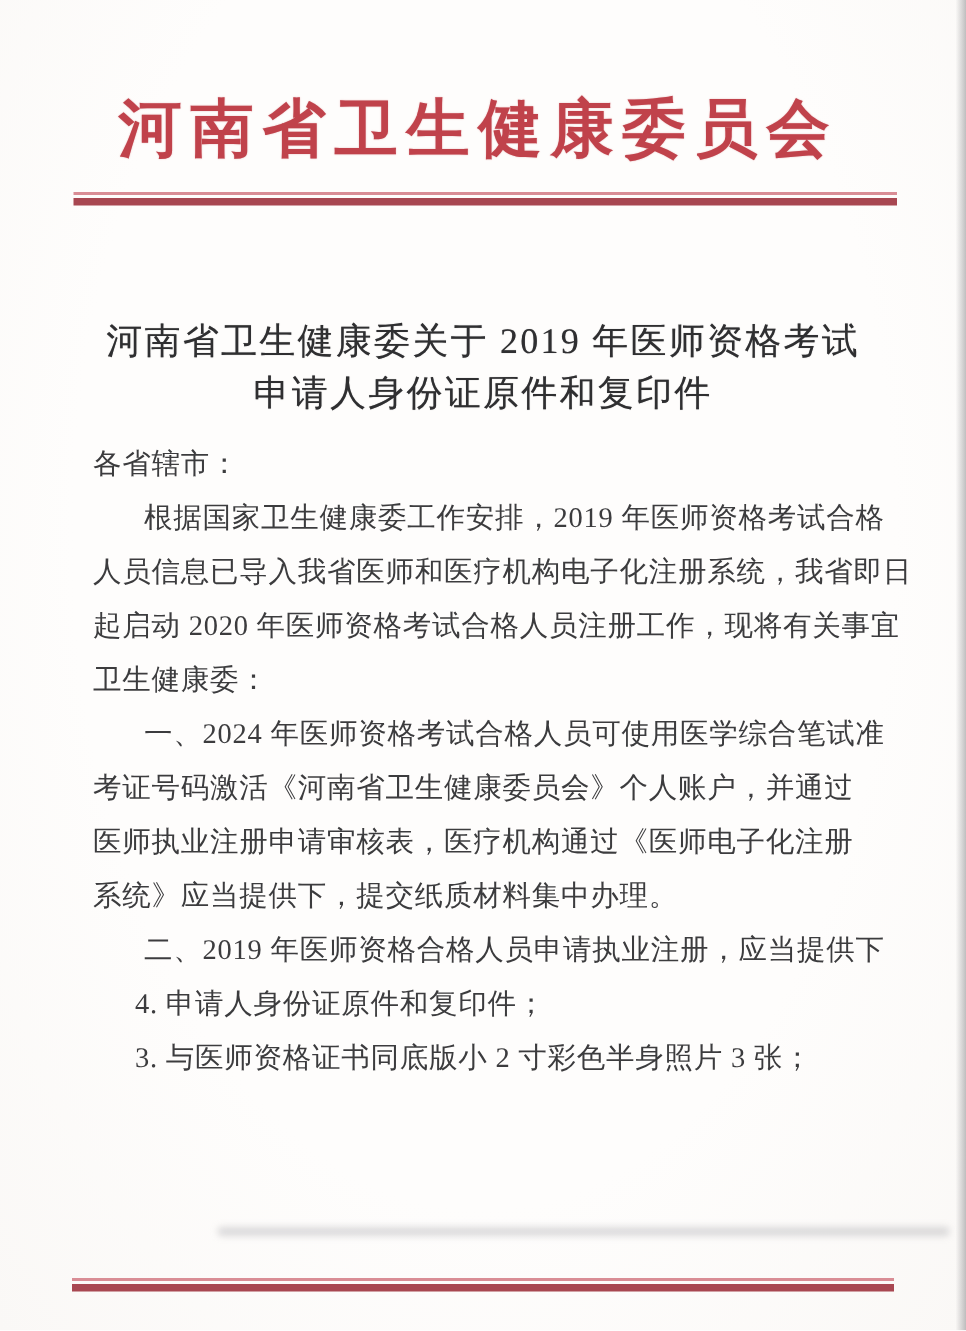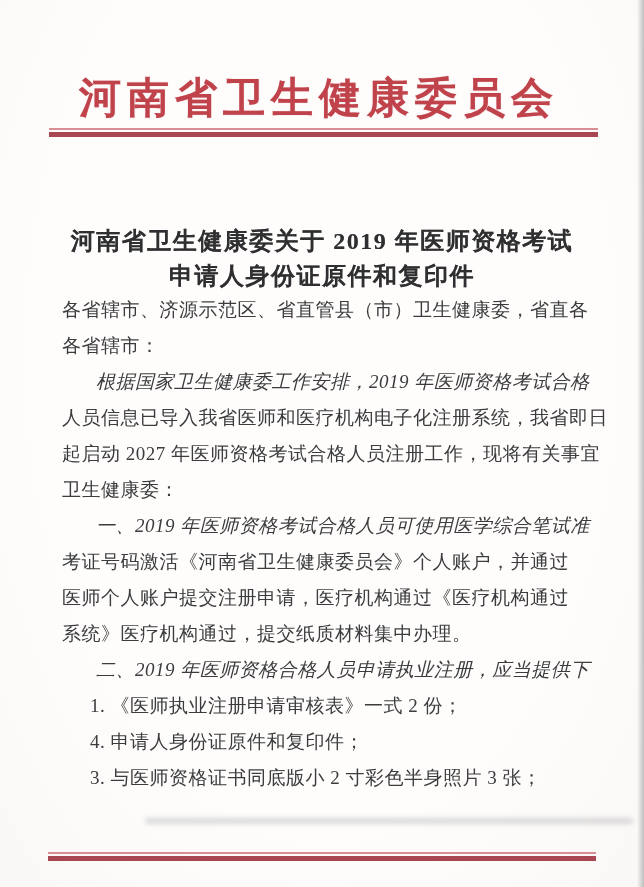--- a/index.html
+++ b/index.html
@@ -20,21 +20,21 @@
     height: 887px;
     overflow: hidden;
     background:
       radial-gradient(ellipse at 50% 40%, #fefdfc 60%, #faf8f6 100%);
     font-family: "Liberation Serif", "DejaVu Serif", serif;
   }
 
   
   .letterhead {
     position: absolute;
-    top: 70px;
+    top: 58px;
     left: 0;
     right: 6px;
     text-align: center;
     font-size: 42px;
     font-weight: bold;
     letter-spacing: 6px;
     color: var(--brand-red);
     text-shadow: 0 0 1px rgba(192, 66, 75, 0.45);
     white-space: nowrap;
   }
@@ -56,43 +56,43 @@
   }
   .rule-top { top: 128px; }
   .rule-bottom { top: 852px; left: 48px; width: 548px; }
 
   
   .doc-title {
     position: absolute;
     top: 211px;
     left: 0;
     right: 0;
-    margin: 13px;
+    margin: 0;
     text-align: center;
     font-size: 24px;
-    font-weight: bold;
+    font-weight: normal;
     color: #2f2f31;
     letter-spacing: 1.5px;
     line-height: 35px;
     text-shadow: 0 0 0.5px rgba(47,47,49,0.6);
   }
 
   
   .doc-body {
     position: absolute;
     top: 292px;
     left: 62px;
     width: 532px;
     font-size: 19px;
     line-height: 36px;
     letter-spacing: 0.5px;
     color: var(--ink);
   }
   .doc-line { white-space: nowrap; }
-  .indent-para { padding-left: 34px; font-style: italic; }
+  .indent-para { padding-left: 34px; }
   .indent-item { padding-left: 28px; }
 
   
   .ghost-smudge {
     position: absolute;
     top: 818px;
     left: 145px;
     width: 488px;
     height: 6px;
     background: rgba(140, 140, 145, 0.30);
@@ -121,32 +121,30 @@
     <div class="thin"></div>
     <div class="thick"></div>
   </div>
 
   <h1 class="doc-title">
     <div>河南省卫生健康委关于 2019 年医师资格考试</div>
     <div>申请人身份证原件和复印件</div>
   </h1>
 
   <div class="doc-body">
-    <div class="doc-line">各省辖市、济源示范区、省直管县（市）卫生健康委，省直各</div>
     <div class="doc-line">各省辖市：</div>
     <div class="doc-line indent-para">根据国家卫生健康委工作安排，2019 年医师资格考试合格</div>
     <div class="doc-line">人员信息已导入我省医师和医疗机构电子化注册系统，我省即日</div>
-    <div class="doc-line">起启动 2027 年医师资格考试合格人员注册工作，现将有关事宜</div>
+    <div class="doc-line">起启动 2020 年医师资格考试合格人员注册工作，现将有关事宜</div>
     <div class="doc-line">卫生健康委：</div>
-    <div class="doc-line indent-para">一、2019 年医师资格考试合格人员可使用医学综合笔试准</div>
+    <div class="doc-line indent-para">一、2024 年医师资格考试合格人员可使用医学综合笔试准</div>
     <div class="doc-line">考证号码激活《河南省卫生健康委员会》个人账户，并通过</div>
-    <div class="doc-line">医师个人账户提交注册申请，医疗机构通过《医疗机构通过</div>
-    <div class="doc-line">系统》医疗机构通过，提交纸质材料集中办理。</div>
+    <div class="doc-line">医师执业注册申请审核表，医疗机构通过《医师电子化注册</div>
+    <div class="doc-line">系统》应当提供下，提交纸质材料集中办理。</div>
     <div class="doc-line indent-para">二、2019 年医师资格合格人员申请执业注册，应当提供下</div>
-    <div class="doc-line indent-item">1. 《医师执业注册申请审核表》一式 2 份；</div>
     <div class="doc-line indent-item">4. 申请人身份证原件和复印件；</div>
     <div class="doc-line indent-item">3. 与医师资格证书同底版小 2 寸彩色半身照片 3 张；</div>
   </div>
 
   <div class="ghost-smudge"></div>
 
   <div class="rule rule-bottom">
     <div class="thin"></div>
     <div class="thick"></div>
   </div>

